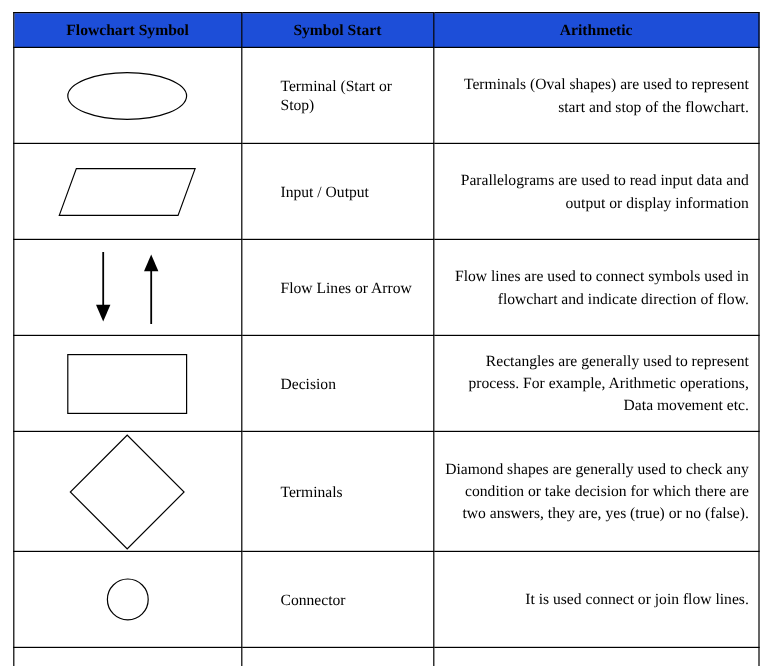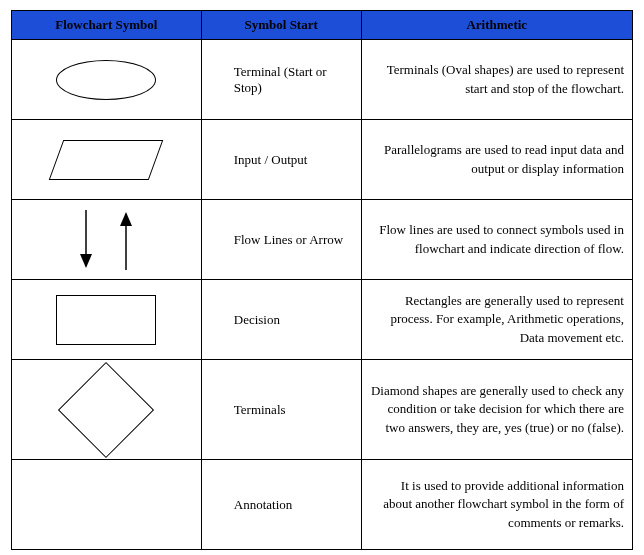--- a/index.html
+++ b/index.html
@@ -174,20 +174,29 @@
         <div class="symbol-container">
           <div class="diamond-wrap">
             <div class="diamond"></div>
           </div>
         </div>
       </td>
       <td class="name-cell">Terminals</td>
       <td class="desc-cell">Diamond shapes are generally used to check any condition or take decision for which there are two answers, they are, yes (true) or no (false).</td>
     </tr>
 
+    <tr>
+      <td class="symbol-cell">
+        <div class="symbol-container">
+          <div class="small-circle"></div>
+        </div>
+      </td>
+      <td class="name-cell">Connector</td>
+      <td class="desc-cell">It is used connect or join flow lines.</td>
+    </tr>
 
     <tr>
       <td class="symbol-cell" style="height:90px;">
         <div class="symbol-container">
           
         </div>
       </td>
       <td class="name-cell">Annotation</td>
       <td class="desc-cell">It is used to provide additional information about another flowchart symbol in the form of comments or remarks.</td>
     </tr>

